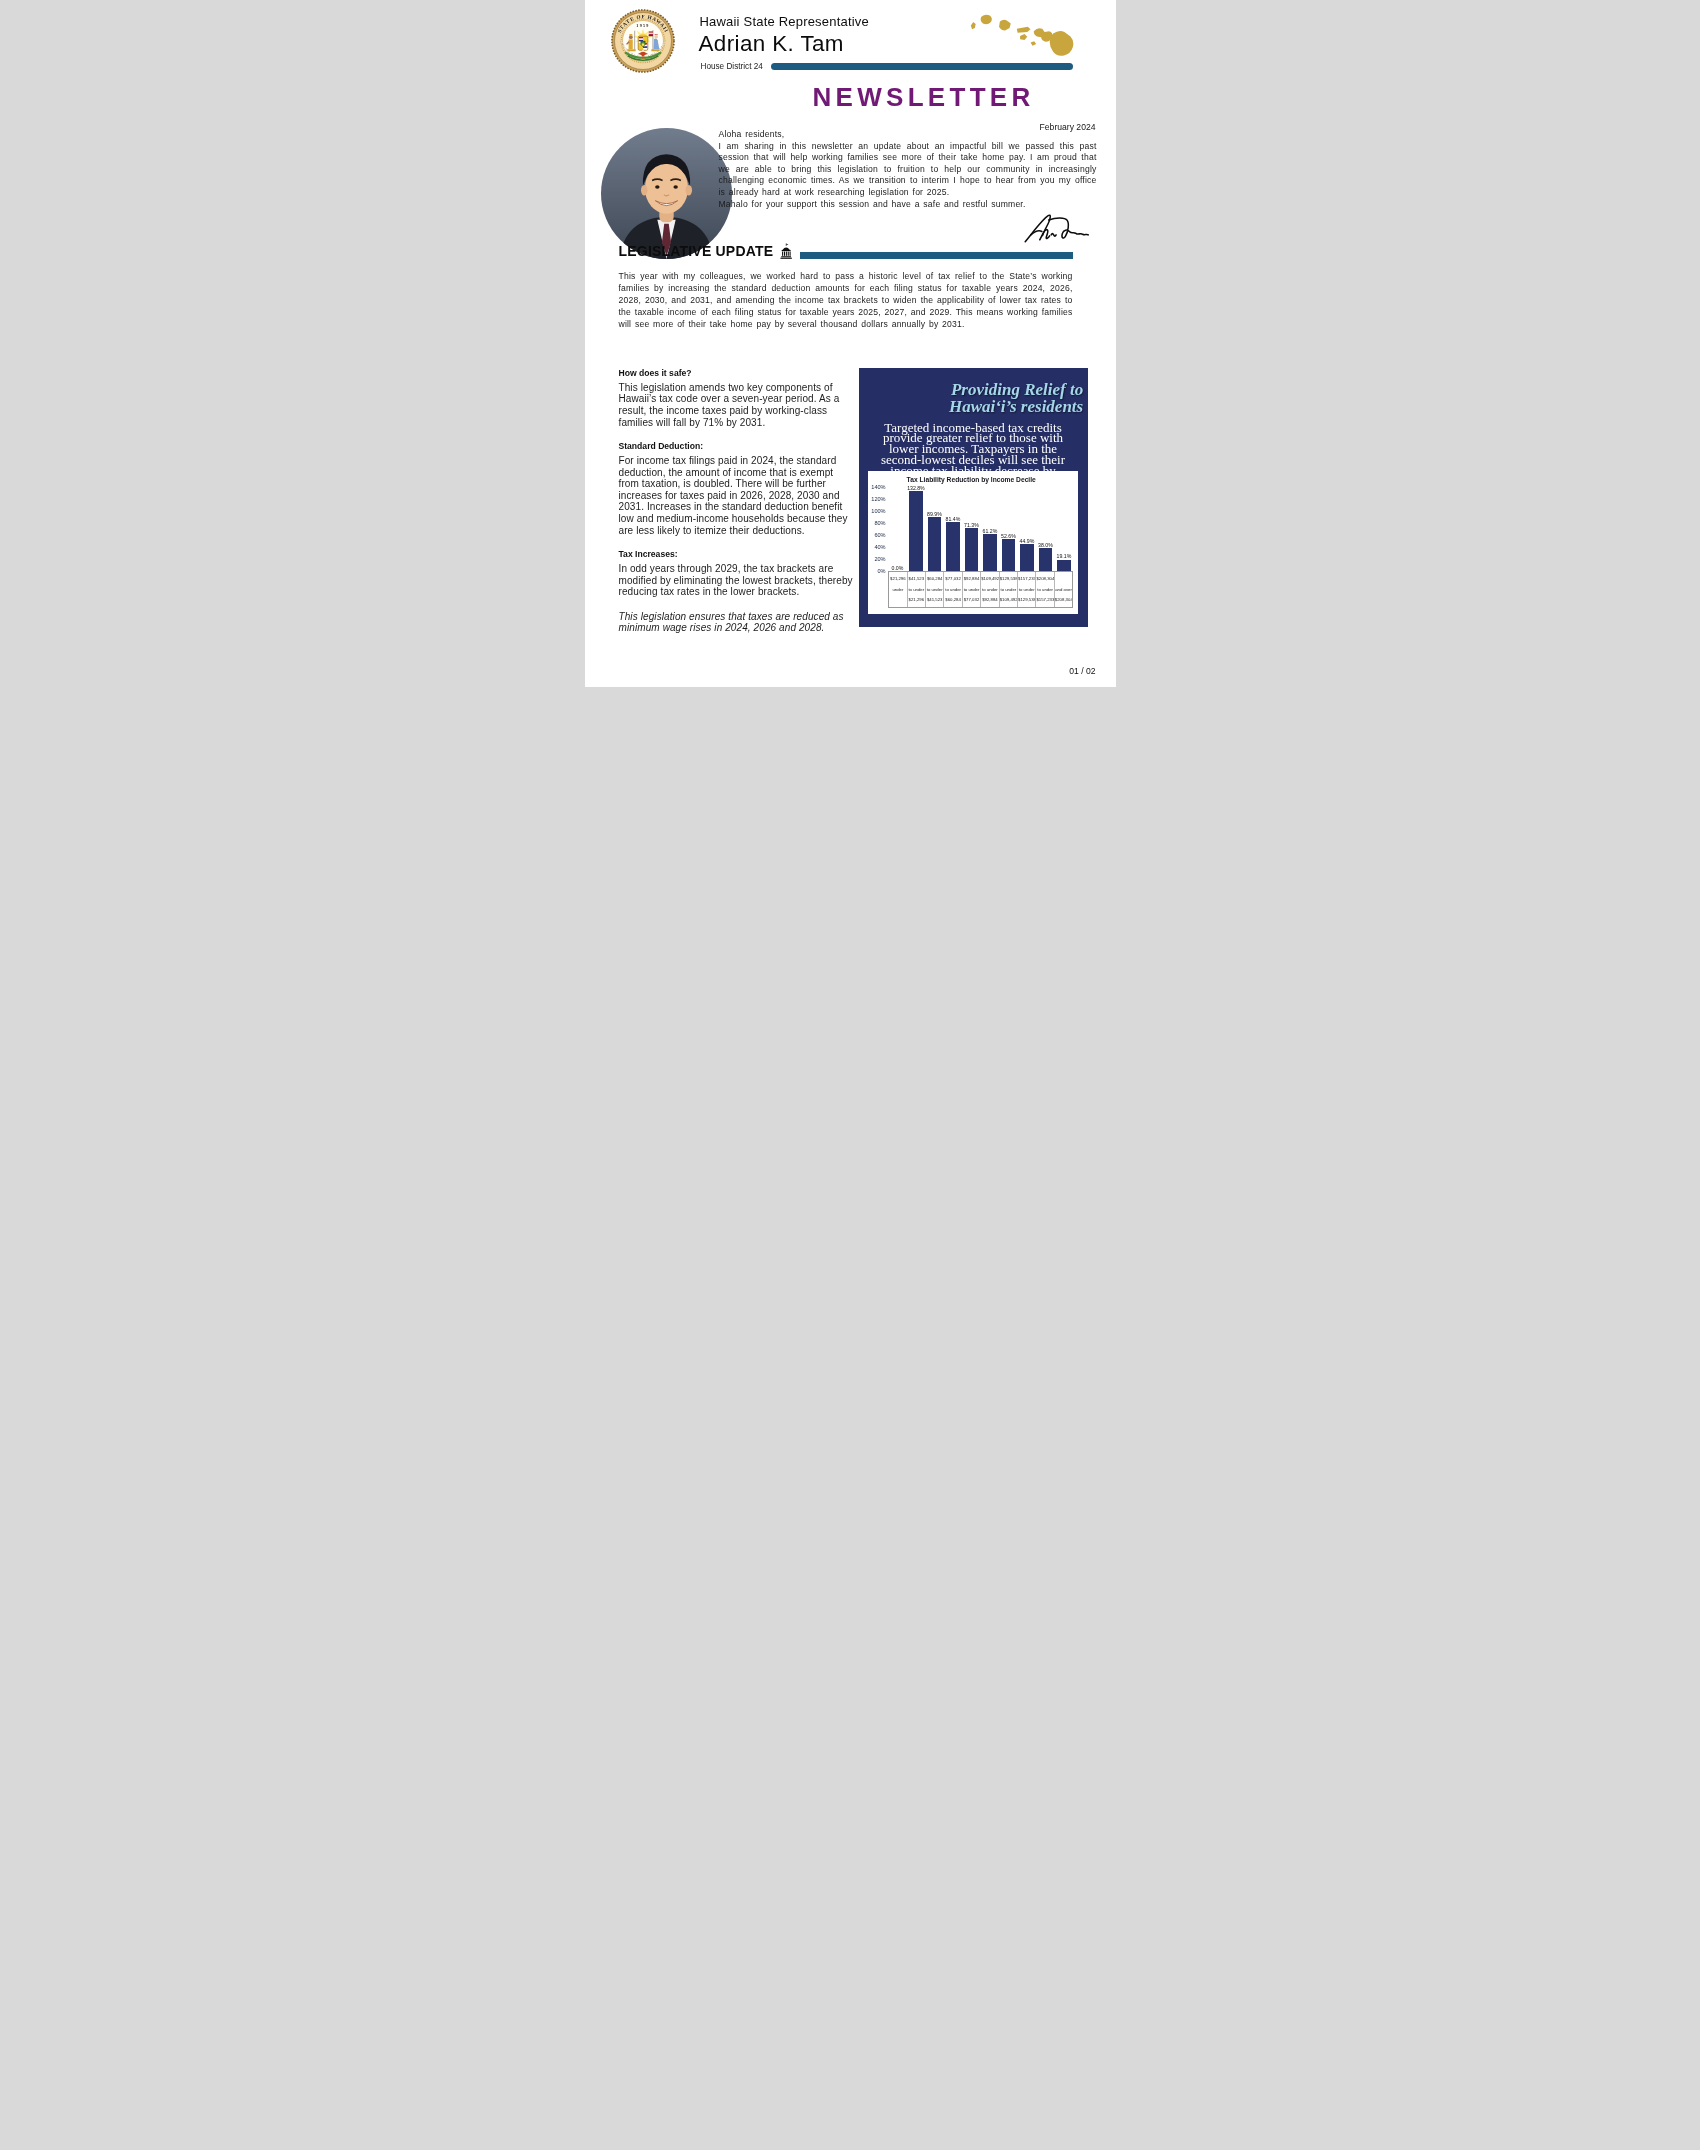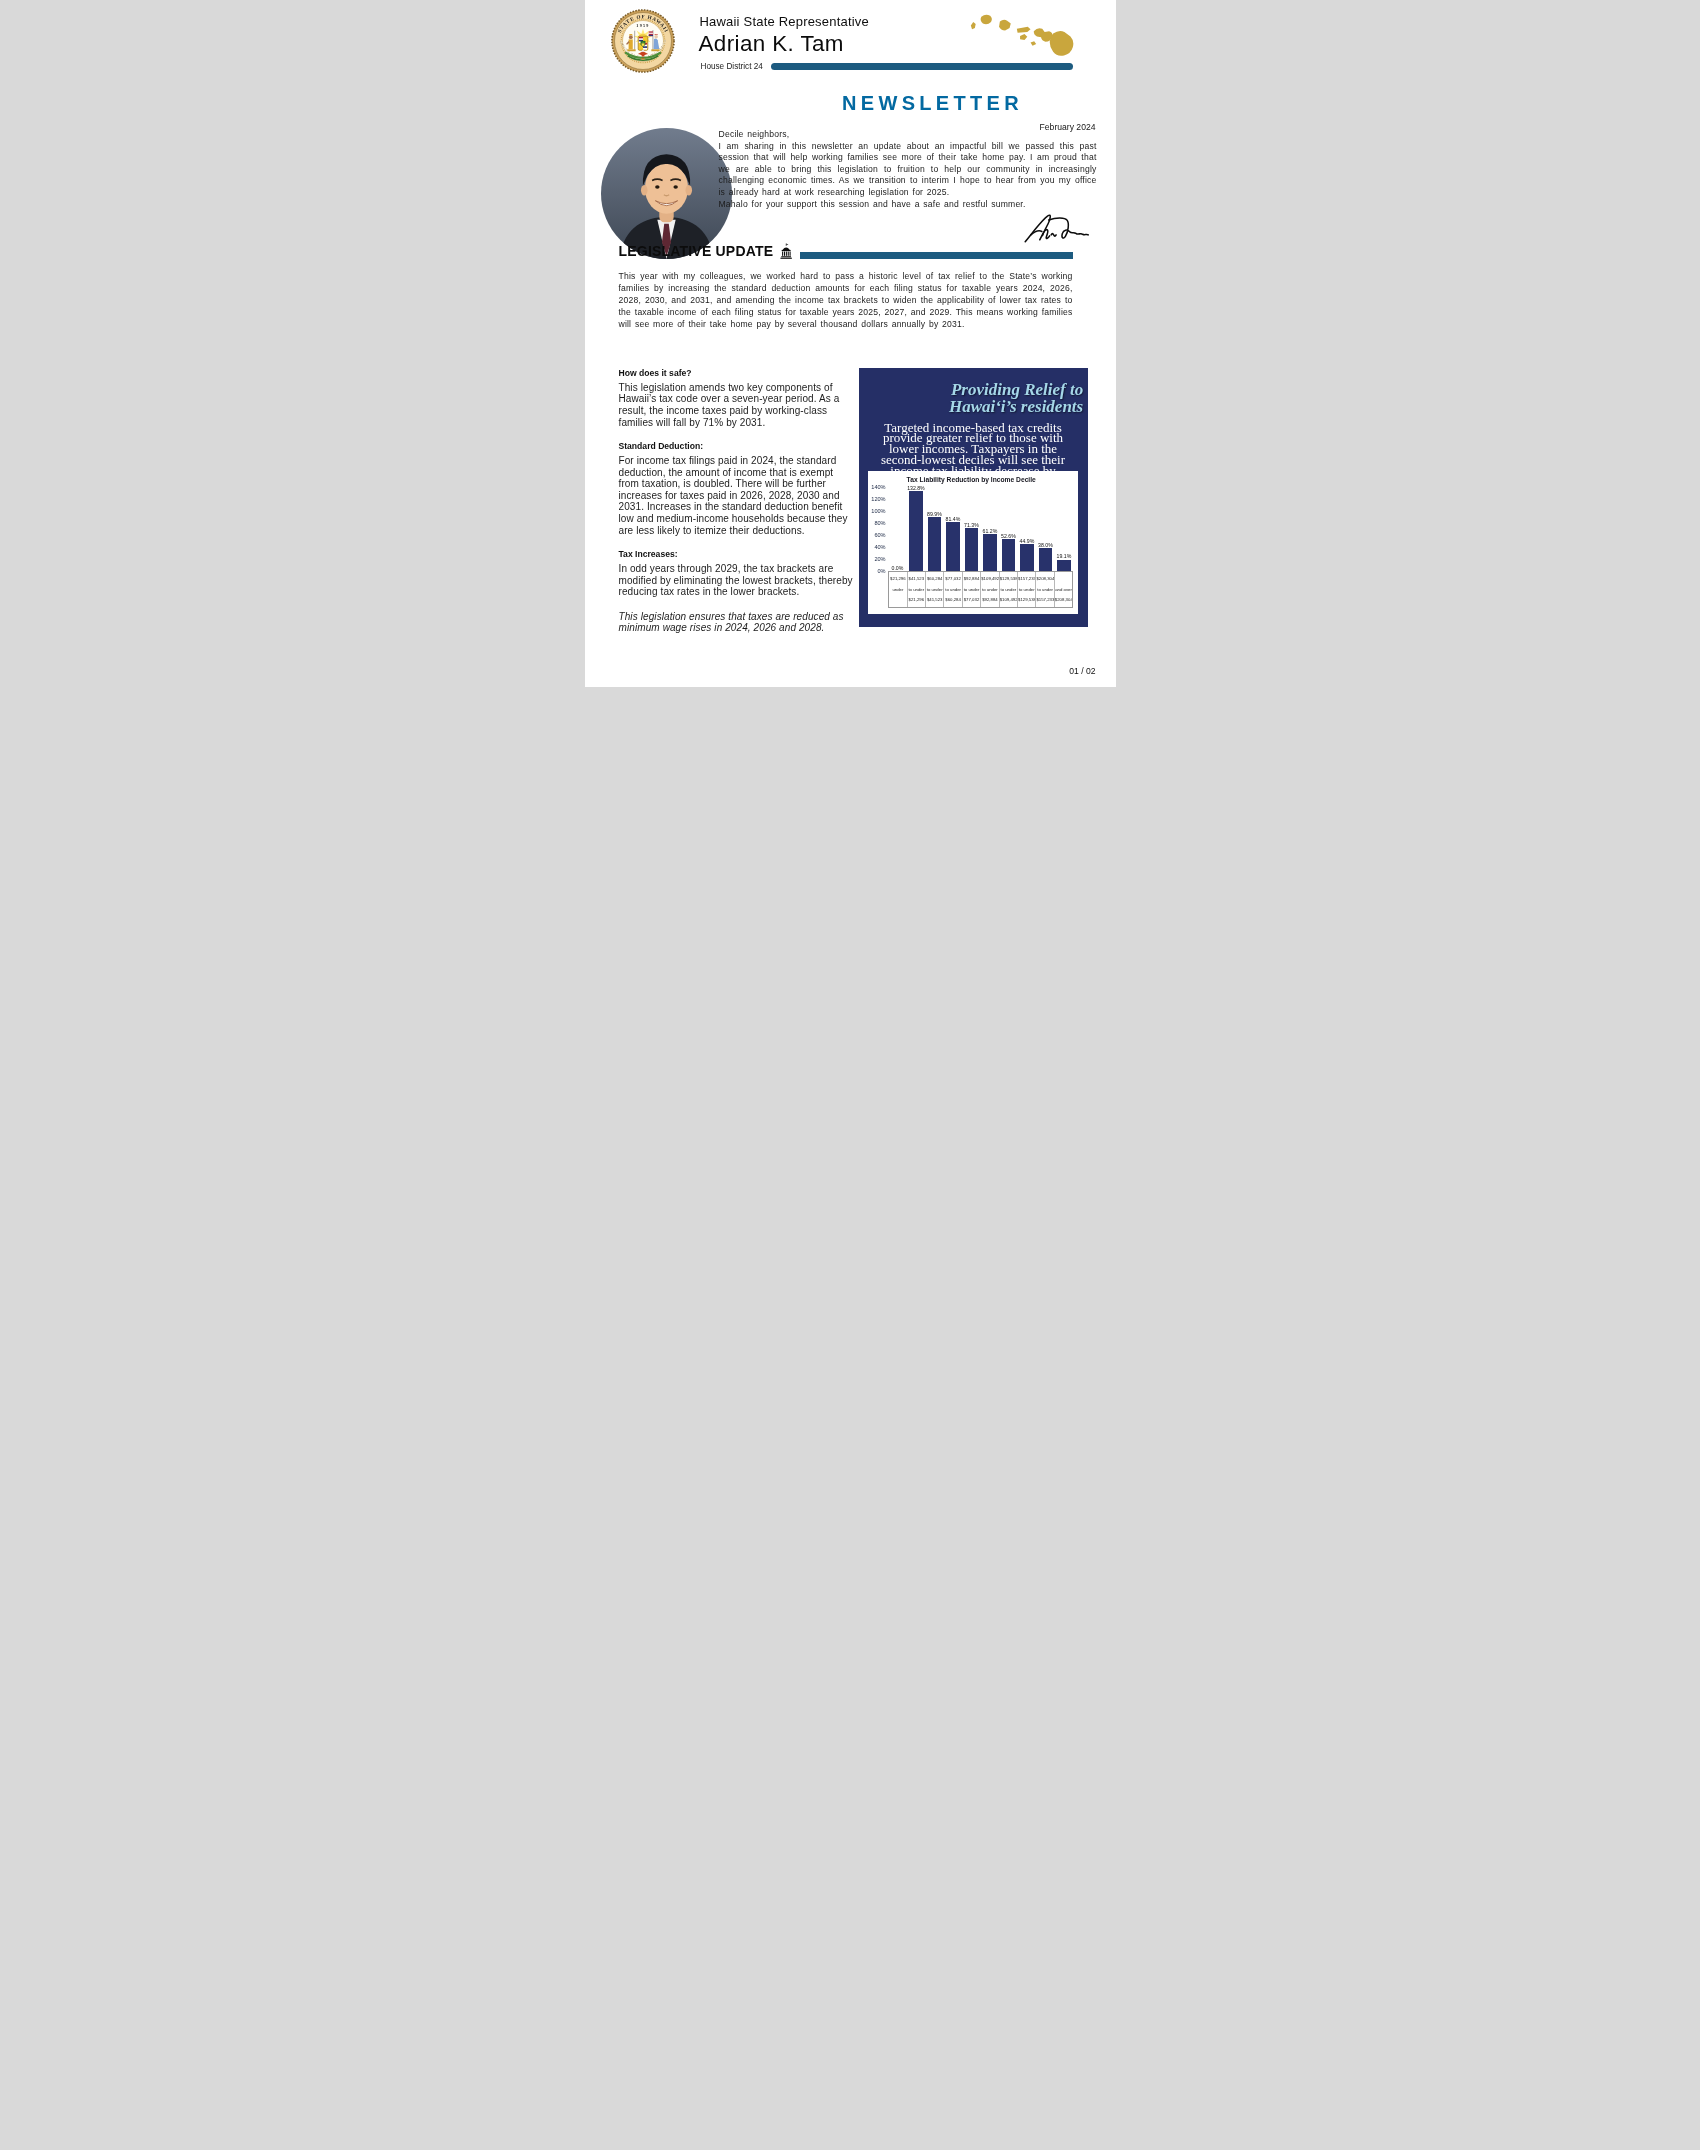--- a/index.html
+++ b/index.html
@@ -7,22 +7,22 @@
         font-family:"Liberation Sans","DejaVu Sans",sans-serif;color:#1c1c1c;overflow:hidden;}
 
   
   .seal{position:absolute;left:26px;top:8.6px;width:64px;height:64px;}
   .pretitle{position:absolute;left:115px;top:13.8px;font-size:13px;font-weight:500;letter-spacing:0.2px;color:#0e0e0e;margin:0;}
   .name{position:absolute;left:114px;top:31px;font-size:22.4px;font-weight:400;letter-spacing:0.4px;color:#0b0b0b;margin:0;}
   .district-row{position:absolute;left:116px;top:62px;width:372px;display:flex;align-items:center;}
   .district{font-size:8.2px;white-space:nowrap;}
   .divider-bar{flex:1;height:7.3px;margin-left:7.7px;border-radius:3.9px;}
   .islands{position:absolute;left:381px;top:6.9px;width:121px;height:50px;}
-  .newsletter-title{position:absolute;left:181px;top:79px;width:306px;margin:14px;text-align:center;
-      font-size:20px;font-weight:bold;letter-spacing:4.3px;line-height:1;color:#0369a1;white-space:nowrap;}
+  .newsletter-title{position:absolute;left:181px;top:79px;width:306px;margin:5px;text-align:center;
+      font-size:26px;font-weight:bold;letter-spacing:4.3px;line-height:1;color:#701a75;white-space:nowrap;}
   .date{position:absolute;right:20px;top:122px;font-size:8.6px;color:#161616;}
 
   
   .portrait{position:absolute;left:16px;top:128px;width:131px;height:131px;border-radius:50%;overflow:hidden;}
   .intro-text{position:absolute;left:134px;top:129px;width:378px;font-size:8.6px;line-height:11.6px;
       letter-spacing:0.2px;word-spacing:1.1px;}
   .intro-text p{margin:0;}
   .intro-body{text-align:justify;}
   .signature{position:absolute;right:15.5px;top:212px;width:89px;height:34px;}
 
@@ -172,21 +172,21 @@
       <path d="M78 80 q8-4 16 0" stroke="#2a2118" stroke-width="2.5" fill="none"></path>
       <path d="M106 80 q8-4 16 0" stroke="#2a2118" stroke-width="2.5" fill="none"></path>
       <ellipse cx="86" cy="90" rx="3.4" ry="2.6" fill="#23190f"></ellipse>
       <ellipse cx="114" cy="90" rx="3.4" ry="2.6" fill="#23190f"></ellipse>
       <path d="M96 102 q4 3 8 0" stroke="#c99a6d" stroke-width="2" fill="none"></path>
       <path d="M83 111 Q100 126 117 111 Q100 120 83 111 Z" fill="#ffffff" stroke="#a96f4e" stroke-width="1.5"></path>
     </svg>
   </div>
 
   <div class="intro-text">
-    <p>Decile neighbors,</p>
+    <p>Aloha residents,</p>
     <p class="intro-body">I am sharing in this newsletter an update about an impactful bill we passed this past session that will help working families see more of their take home pay.  I am proud that we are able to bring this legislation to fruition to help our community in increasingly challenging economic times.  As we transition to interim I hope to hear from you my office is already hard at work researching legislation for 2025.</p>
     <p>Mahalo for your support this session and have a safe and restful summer.</p>
   </div>
 
   <svg class="signature" viewBox="0 0 220 110">
     <g fill="none" stroke="#0d0d0d" stroke-width="5" stroke-linecap="round" stroke-linejoin="round">
       <path d="M12 96 C40 62 68 24 86 12 C96 5 95 20 86 38 C76 58 64 80 59 90"></path>
       <path d="M30 74 C44 62 56 58 66 63"></path>
       <path d="M68 76 C72 64 78 54 84 58 C88 62 82 74 80 82 C79 89 86 85 91 77"></path>
       <path d="M96 74 q4 -8 8 0 q4 8 8 0"></path>

